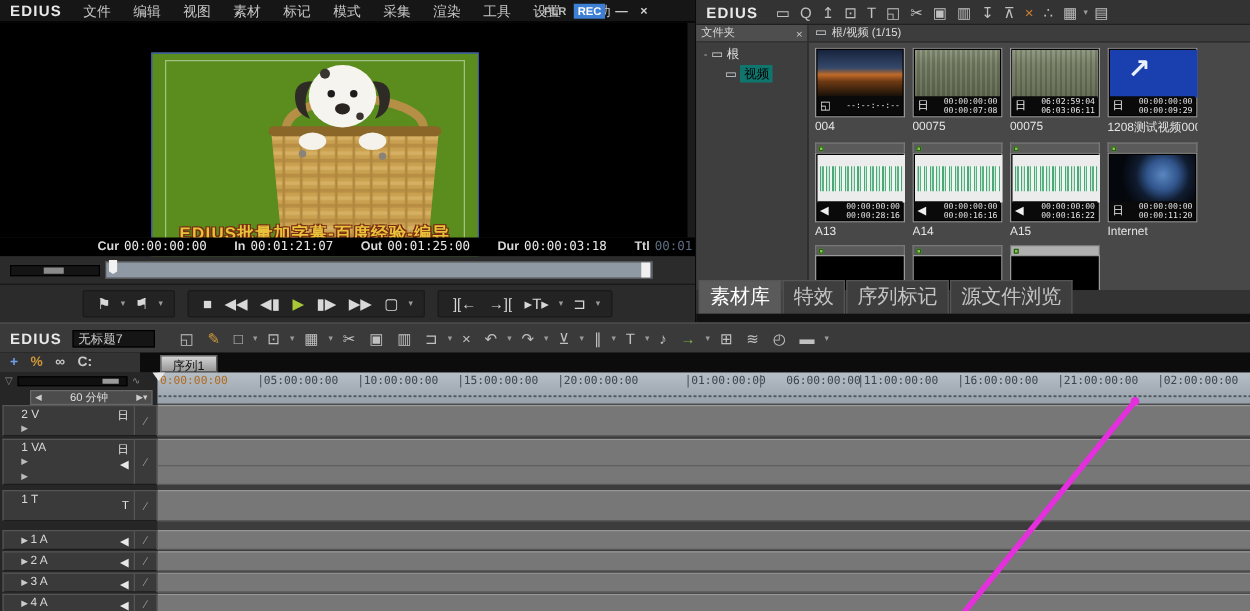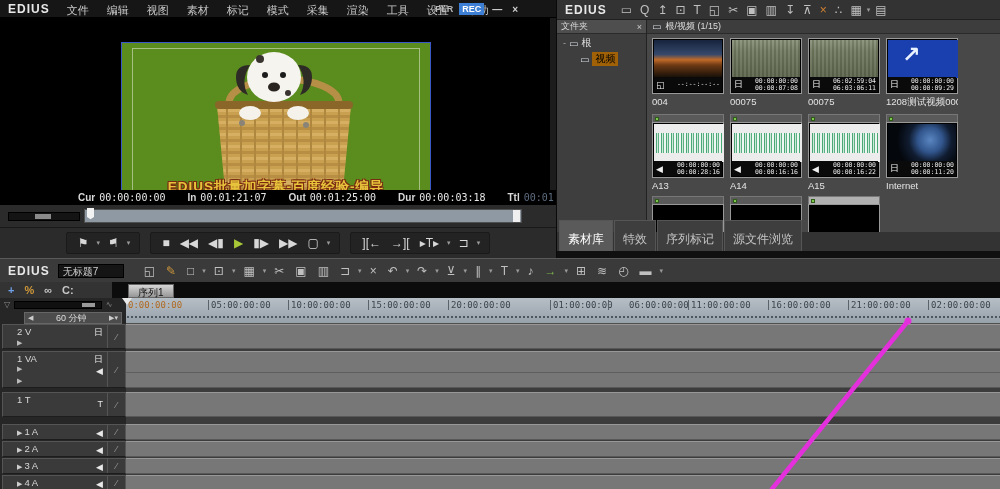--- a/index.html
+++ b/index.html
@@ -12,21 +12,21 @@
   #menubar { position:absolute; left:0; top:0; width:556px; height:18px; background:#161616;
     border-bottom:1px solid #000; display:flex; align-items:center; }
   .logo { color:#e8e8e8; font-weight:bold; font-size:12px; letter-spacing:1px; padding:0 8px; }
   .menu-item { color:#c8c8c8; font-size:11px; padding:0 9px; cursor:default; }
   #win-ctl { position:absolute; right:36px; top:0; height:18px; display:flex; align-items:center; gap:6px; }
   .plr { color:#b8b8b8; font-size:9px; font-weight:bold; }
   .rec { background:#3d7fd4; color:#fff; font-size:9px; font-weight:bold; padding:1px 3px; }
   .winbtn { color:#cfcfcf; font-size:10px; font-weight:bold; padding:0 2px; }
 
   #monitor { position:absolute; left:0; top:18px; width:550px; height:172px; background:#000; }
-  #vframe { position:absolute; left:121px; top:24px; width:310px; height:165px;
+  #vframe { position:absolute; left:121px; top:24px; width:262px; height:165px;
     border:1px solid #3a57c8; background:#5a8c1e; overflow:hidden; }
   #safe { position:absolute; left:10px; top:5px; right:10px; bottom:5px;
     border:1px solid rgba(255,255,255,.45); pointer-events:none; }
   #overlay-title { position:absolute; left:0; right:0; bottom:10px; text-align:center;
     color:#e7c33c; font-weight:bold; font-size:13.5px; letter-spacing:1px;
     text-shadow:1px 1px 0 #7a2a10,-1px 1px 0 #7a2a10,1px -1px 0 #7a2a10,-1px -1px 0 #7a2a10; }
 
   #tc-row { position:absolute; left:0; top:190px; width:556px; height:15px; background:#000;
     display:flex; align-items:center; padding-left:78px; gap:22px; }
   .tc { font-size:10px; white-space:nowrap; }
@@ -61,21 +61,21 @@
     border-bottom:1px solid #202020; display:flex; align-items:center; gap:2px; }
   .ticon { color:#c0c0c0; font-size:12px; padding:0 4px; cursor:default; }
   .ticon.orange { color:#d08030; }
   #folders { position:absolute; left:0; top:20px; width:89px; height:212px; background:#3e3e3e; }
   #folders-hdr { height:14px; background:#4e4e4e; border-bottom:1px solid #2a2a2a; display:flex;
     align-items:center; justify-content:space-between; padding:0 4px; }
   #folders-hdr span { color:#d8d8d8; font-size:9px; }
   .tree-row { display:flex; align-items:center; gap:3px; color:#ddd; font-size:10px; padding:2px 0 0 6px; }
   .tree-row .findent { width:14px; }
   .ficon { color:#cfd6dd; font-size:10px; }
-  .fname.sel { background:#a16207; color:#000; padding:0 3px; }
+  .fname.sel { background:#0f766e; color:#000; padding:0 3px; }
   #bin-div { position:absolute; left:89px; top:20px; width:1px; height:212px; background:#222; }
   #binview { position:absolute; left:90px; top:20px; width:354px; height:212px; background:#484848; }
   #bin-hdr { height:14px; background:#3d3d3d; border-bottom:1px solid #2a2a2a; display:flex;
     align-items:center; gap:4px; padding:0 5px; color:#ddd; font-size:9px; }
   #clips { position:absolute; left:5px; top:18px; width:346px; height:194px; overflow:hidden;
     display:grid; grid-template-columns:repeat(4,78px); grid-auto-rows:auto; row-gap:5px; }
   .clip { width:72px; }
   .clip-head { height:8px; background:#5a5a5a; border:1px solid #777; border-bottom:none;
     display:flex; align-items:center; padding-left:2px; }
   .clip-head.sel { background:#b0b0b0; }
@@ -94,21 +94,21 @@
   .th-blue { background:#1a3fae; position:relative; }
   .th-blue::before { content:"↗"; position:absolute; left:14px; top:2px; color:#eaf2ff;
     font-size:22px; font-weight:bold; }
   .th-earth { background:radial-gradient(circle at 62% 42%,#5a86c0 0%,#31558c 26%,#101c30 45%,#04070c 70%); }
   .th-wave { background:#ececec; position:relative; }
   .th-wave::before { content:""; position:absolute; left:2px; right:2px; top:9px; bottom:9px;
     background:repeating-linear-gradient(90deg,#4aa877 0 1px,#cfe8da 1px 2px,#5bb083 2px 3px,#eef6f1 3px 5px); }
   .th-black { background:#000; }
   #bin-tabs { position:absolute; left:0; top:232px; width:444px; height:19px; background:#333;
     display:flex; align-items:flex-end; gap:1px; padding-left:2px; }
-  .btab { background:#3e3e3e; color:#c4c4c4; font-size:12px; padding:10px 8px 3px;
+  .btab { background:#3e3e3e; color:#c4c4c4; font-size:16px; padding:2px 8px 3px;
     border:1px solid #555; border-bottom:none; }
   .btab.active { background:#5a5a5a; color:#fff; }
   #bin-bottom { position:absolute; left:0; top:251px; width:444px; height:7px; background:#101010; }
 
   
   #timeline { position:absolute; left:0; top:258px; width:1000px; height:231px; background:#333;
     border-top:1px solid #5a5a5a; }
   #tl-titlebar { position:absolute; left:0; top:0; width:1000px; height:23px; background:#3a3a3a;
     display:flex; align-items:center; }
   #tl-titlebox { width:66px; height:14px; background:#151515; border:1px solid #000; color:#cfcfcf;

